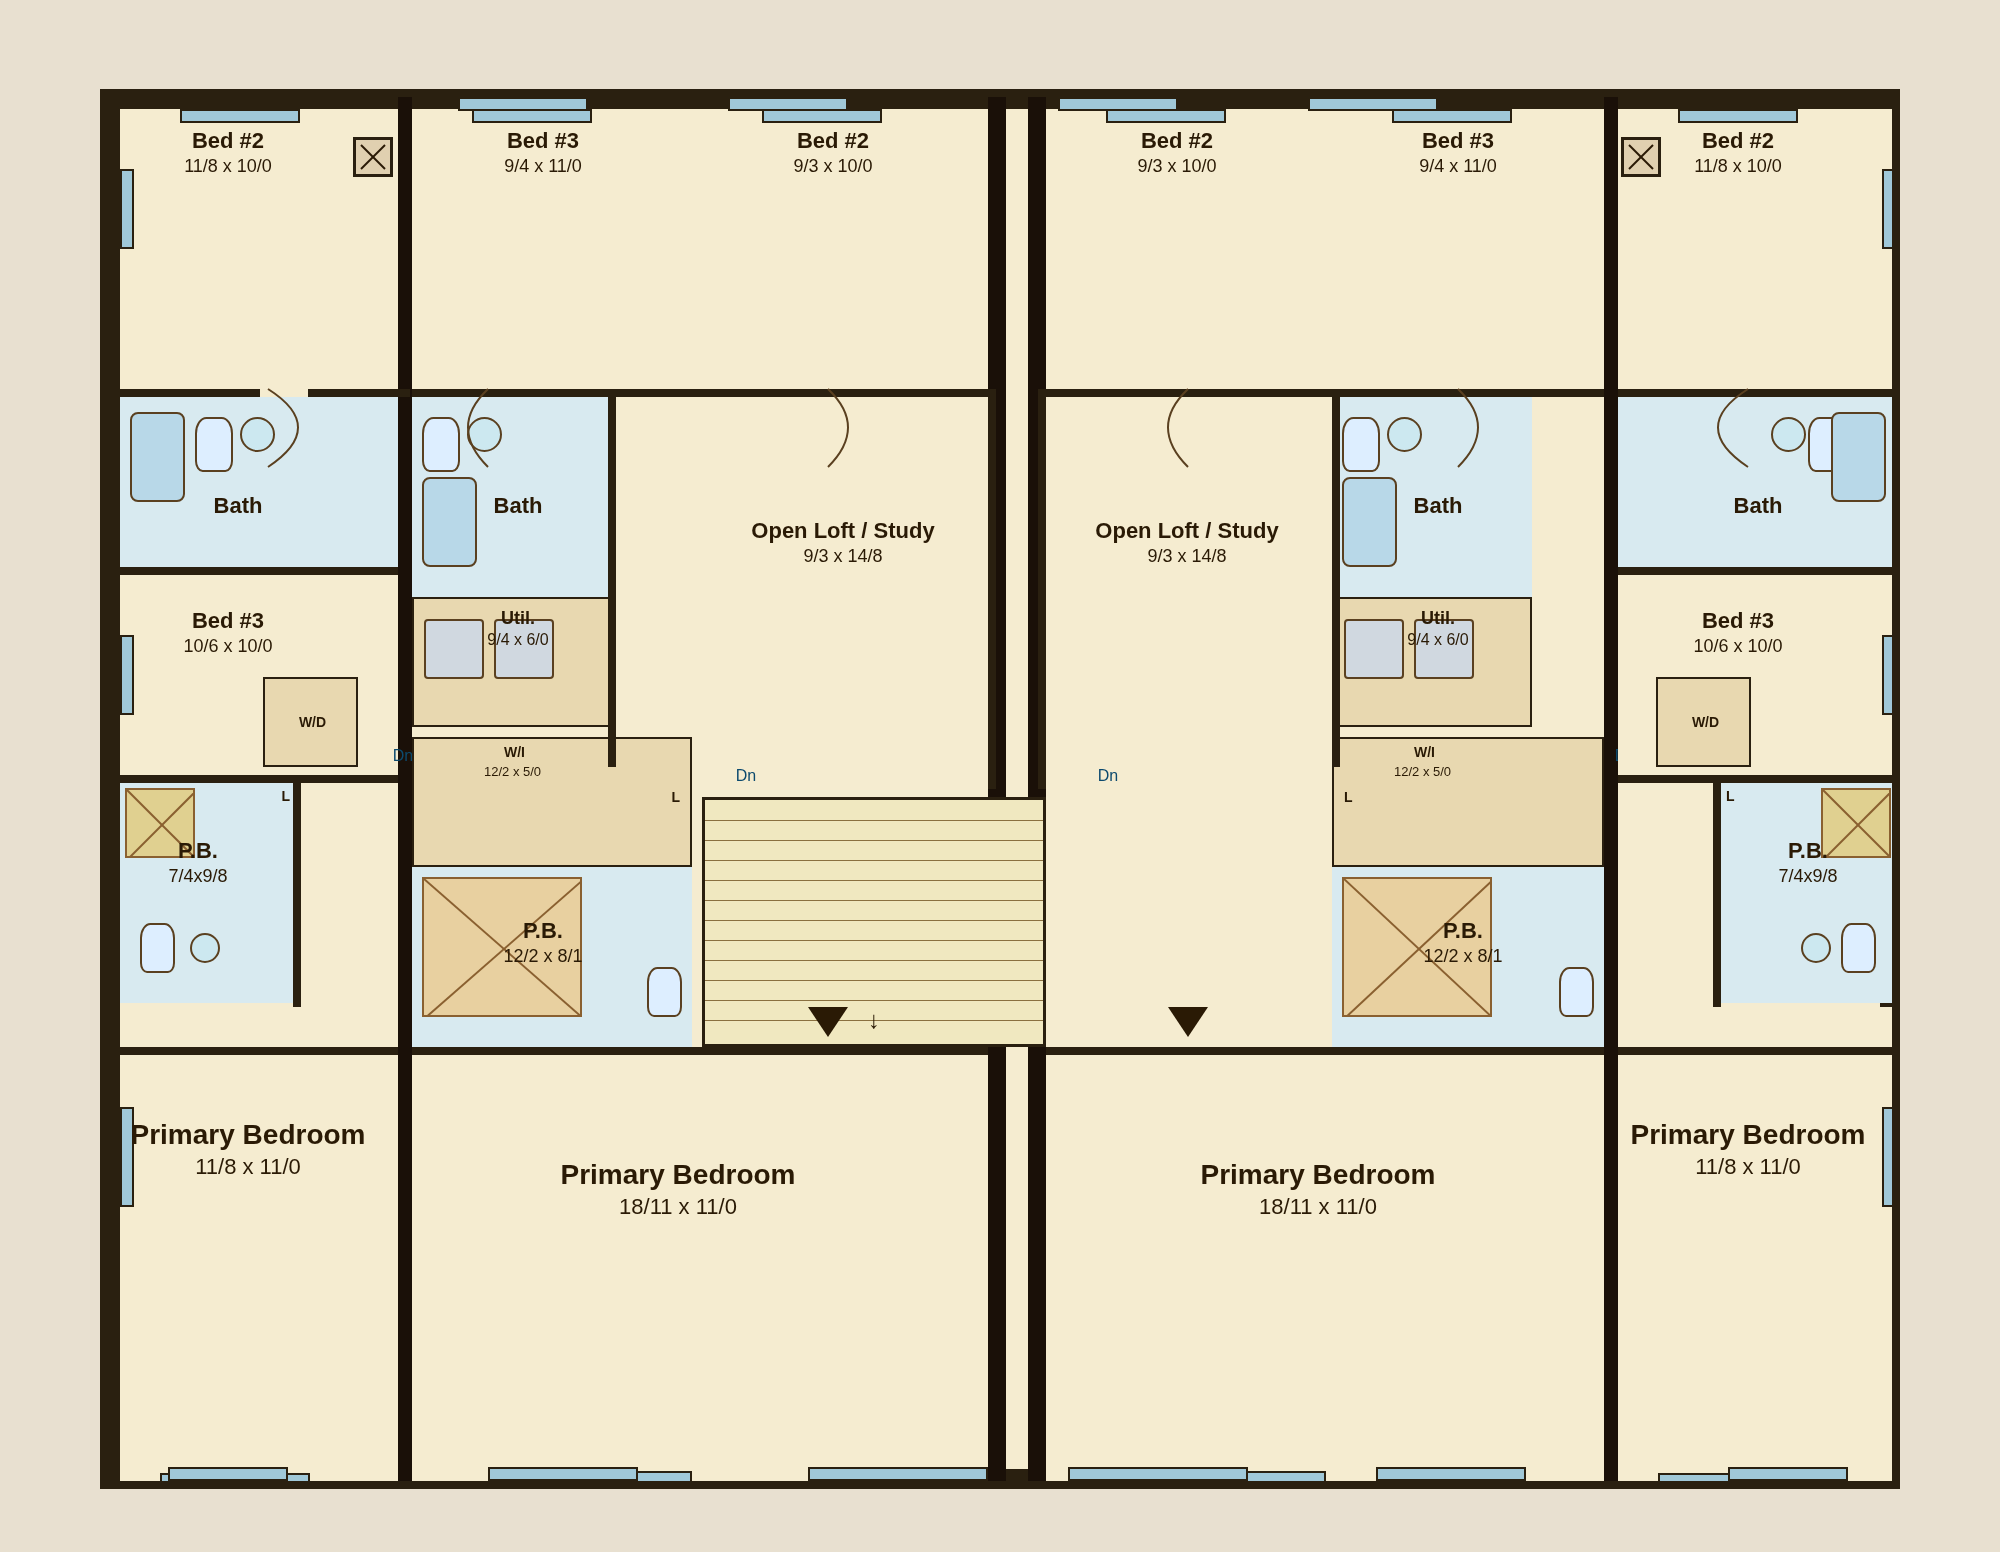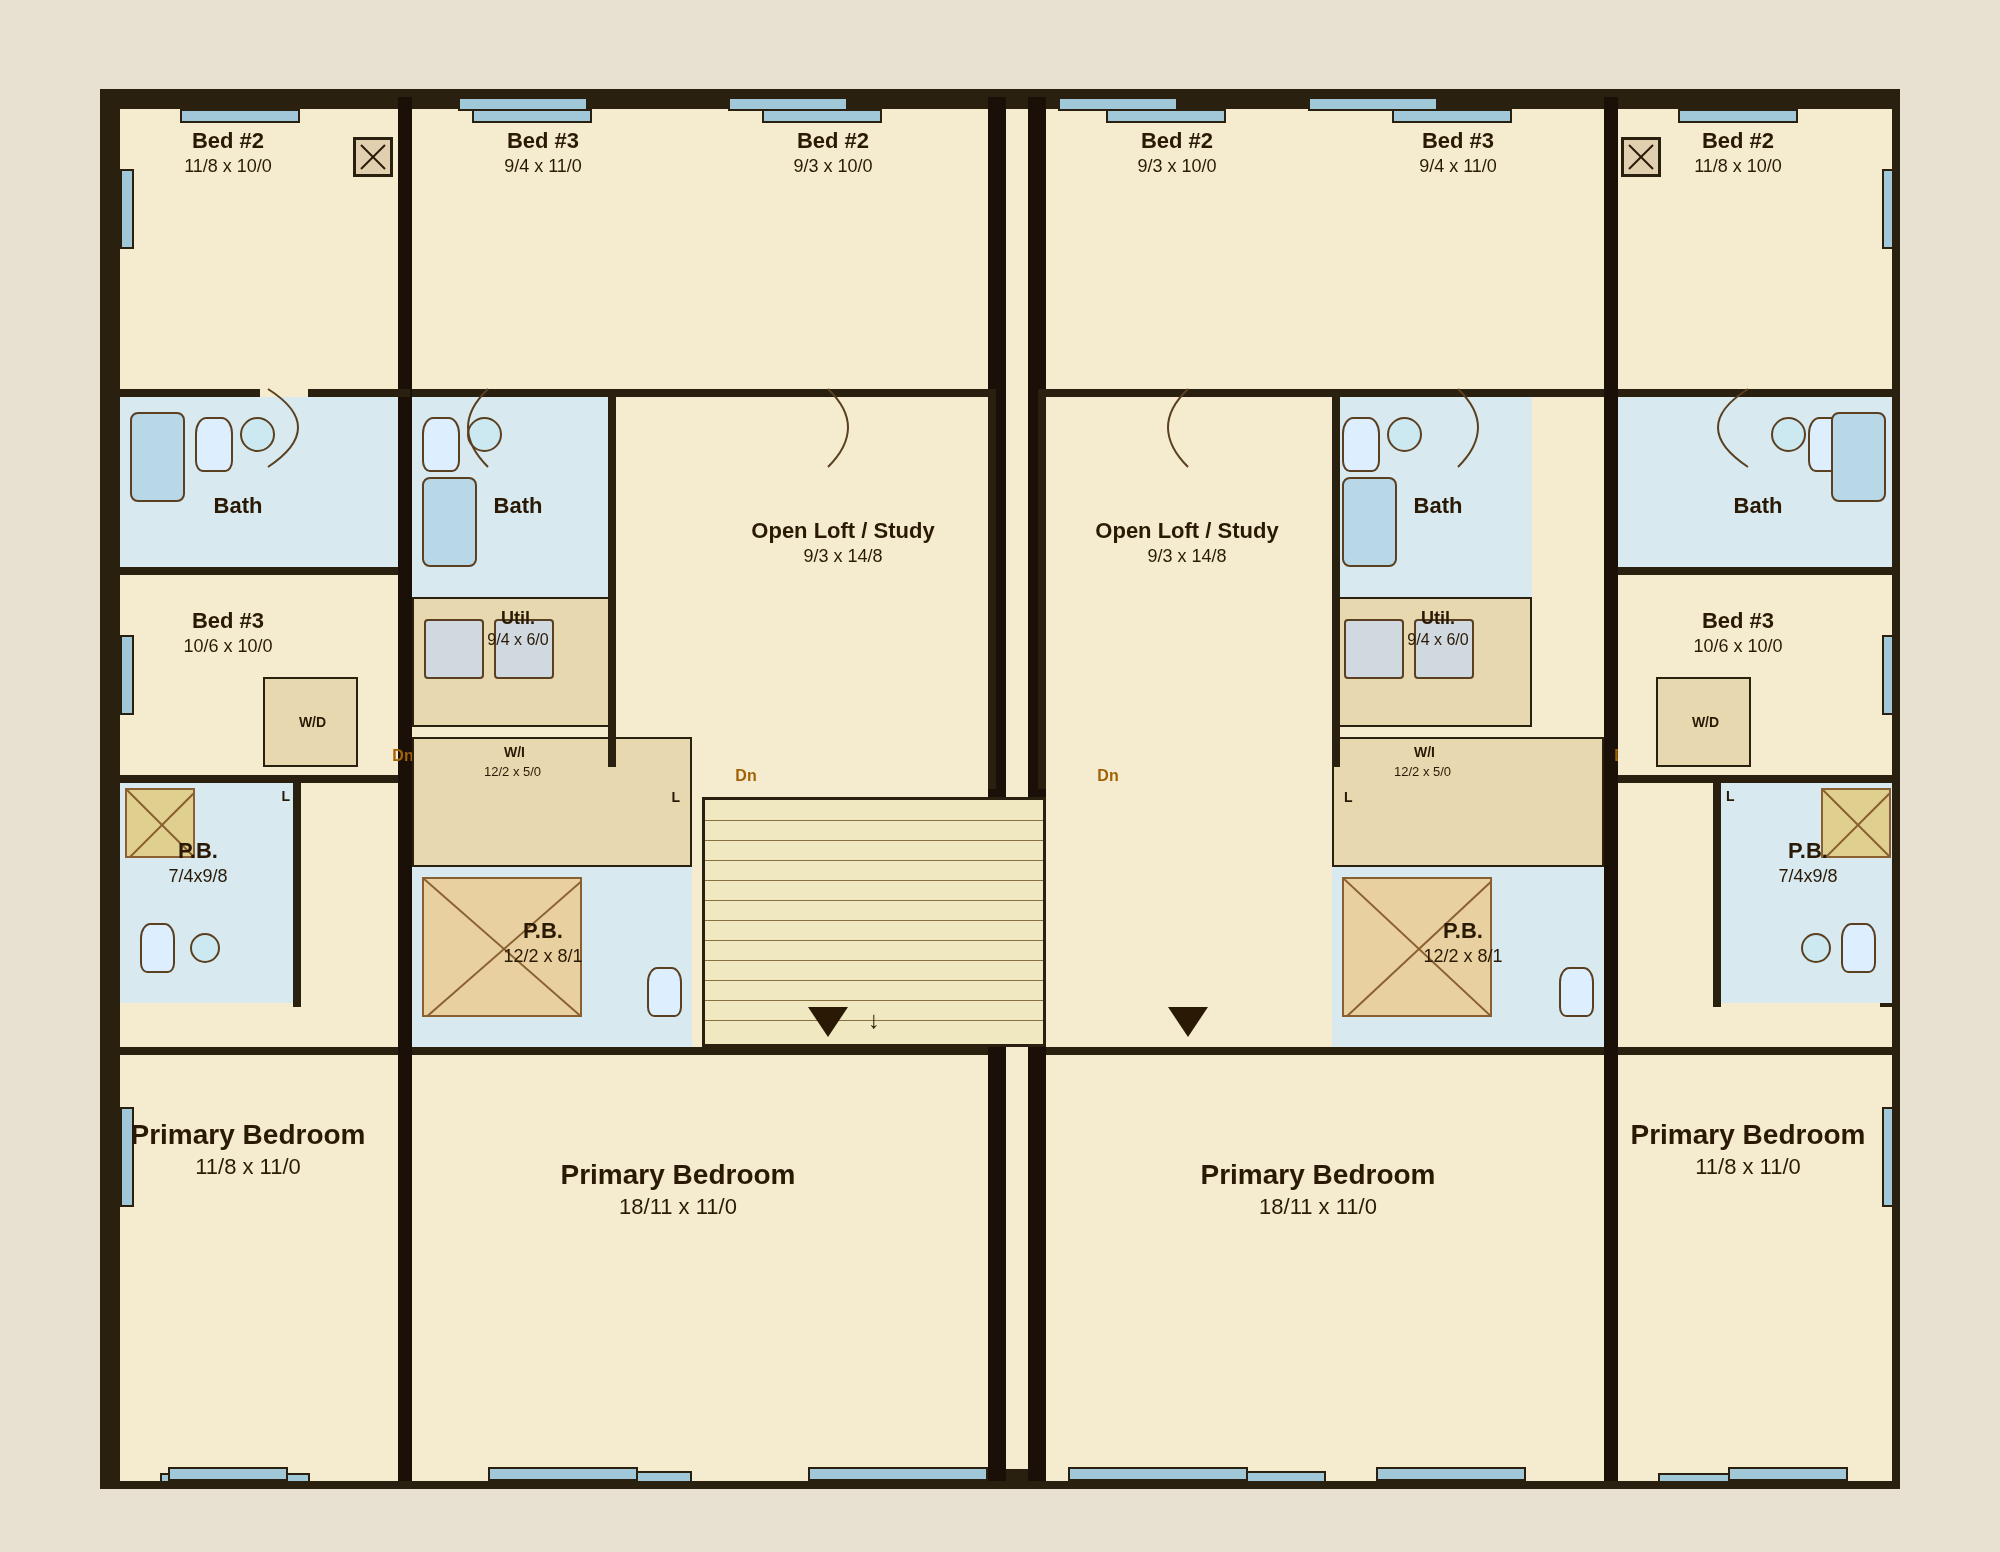--- a/index.html
+++ b/index.html
@@ -111,22 +111,22 @@
     .divider {
       position: absolute;
       background: #1a1008;
     }
 
     
     .arrow-dn {
       position: absolute;
       text-align: center;
       font-size: 16px;
-      color: #a16207;
-      font-weight: bold;
+      color: #0c4a6e;
+      font-weight: normal;
     }
   </style>
 </head>
 <body>
 
 <div class="floor-plan">
 
   <div class="wall" style="top:0;left:0;width:1800px;height:12px;"></div>
 
   <div class="wall" style="bottom:0;left:0;width:1800px;height:12px;"></div>

